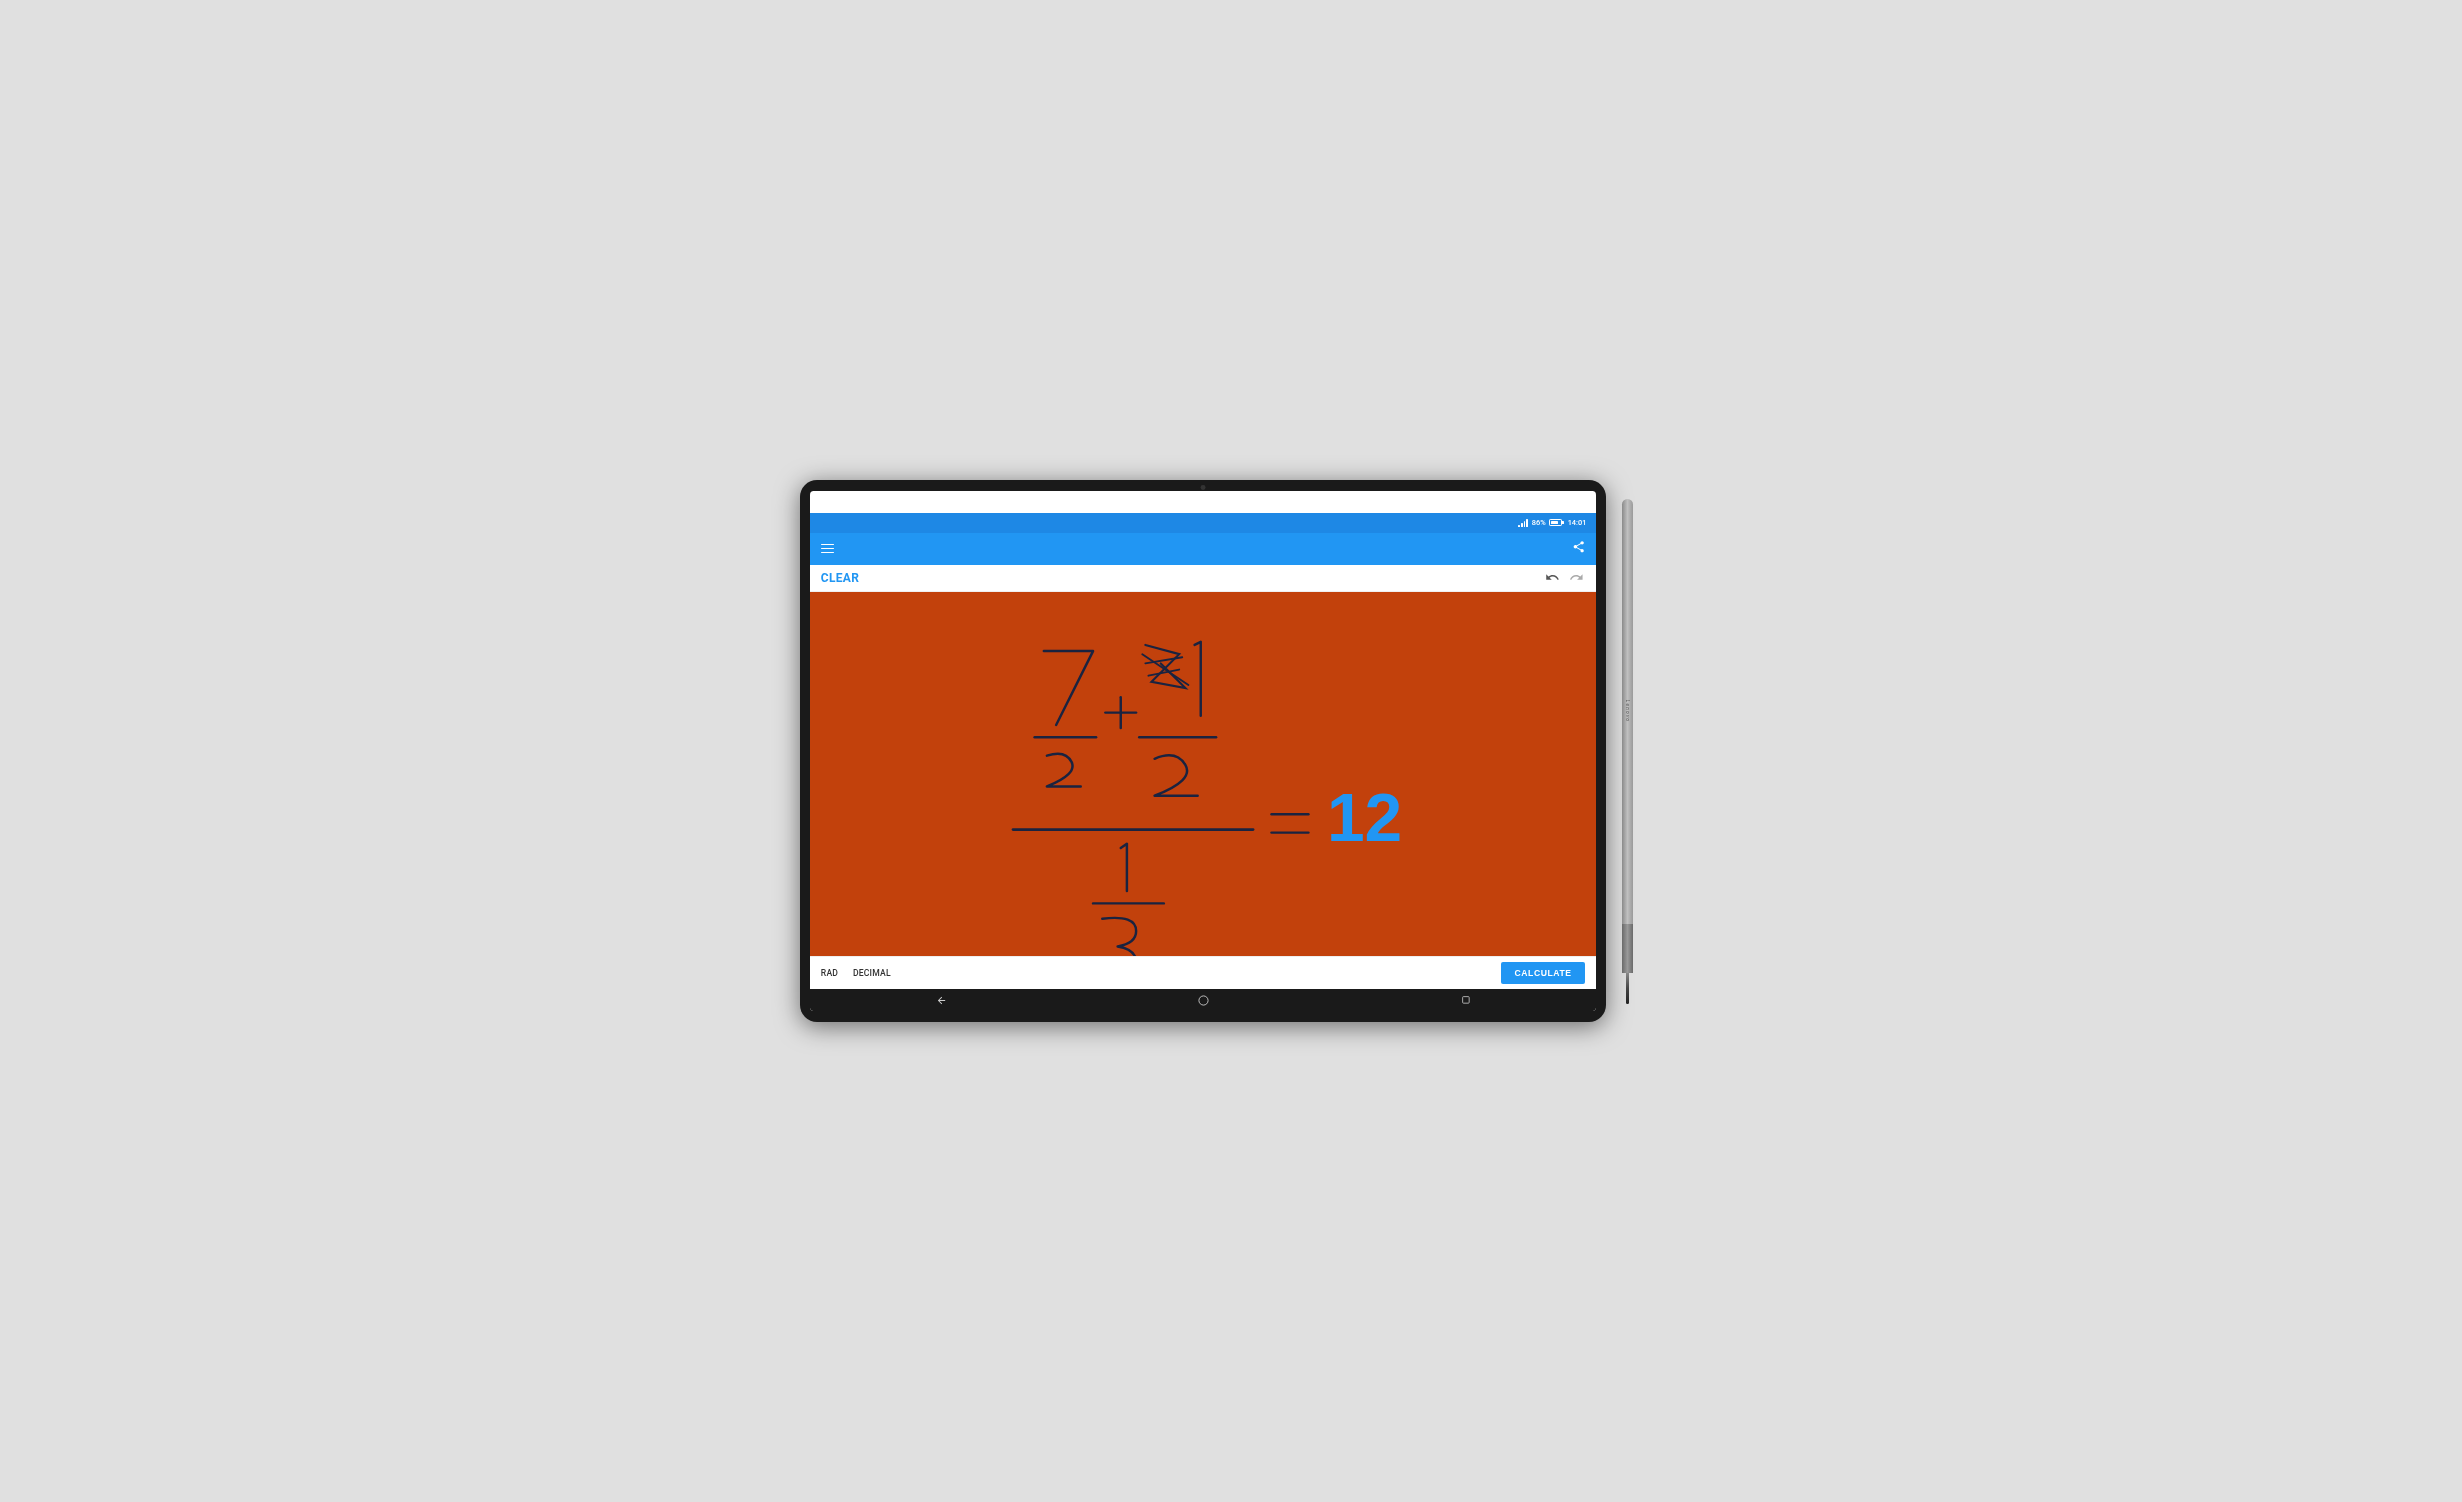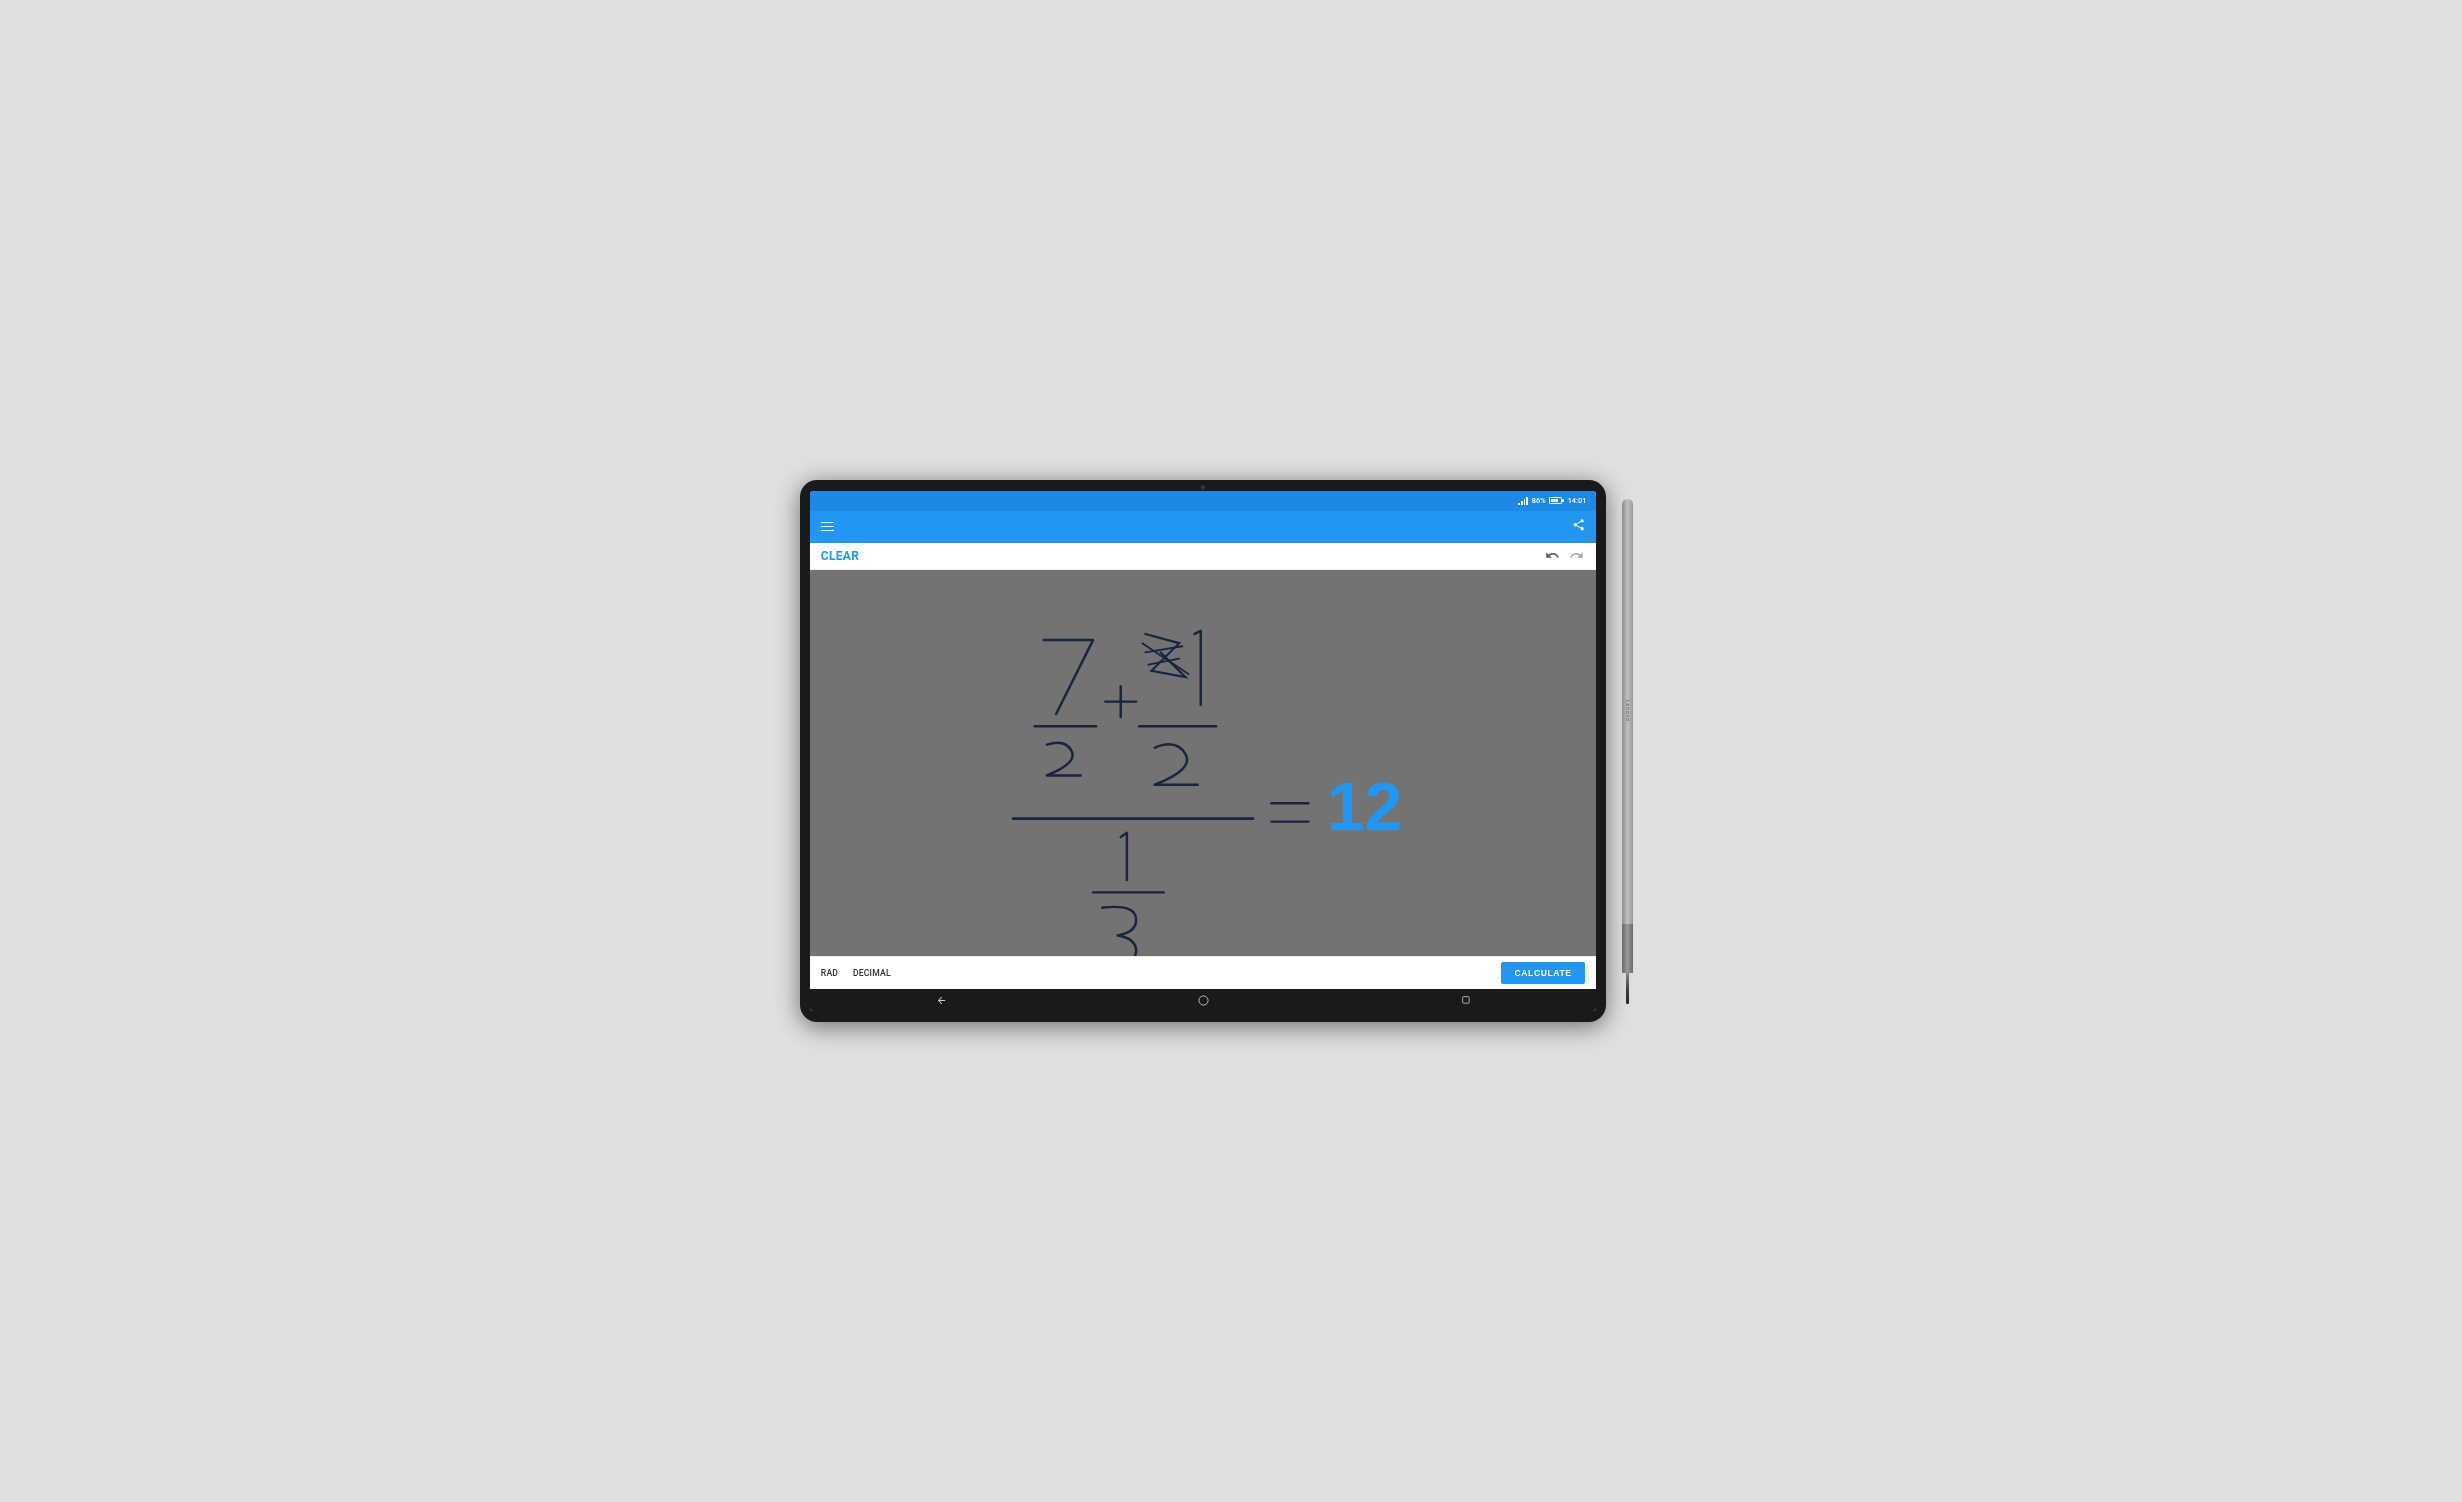--- a/index.html
+++ b/index.html
@@ -58,20 +58,21 @@
 
     
     .status-bar {
       background: #1e88e5;
       height: 19.7px;
       display: flex;
       align-items: center;
       justify-content: flex-end;
       padding: 0 9.8px;
       gap: 4.9px;
+      margin-top: 22px;
     }
 
     .status-icons {
       display: flex;
       align-items: center;
       gap: 3.7px;
       color: white;
       font-size: 7.4px;
       font-weight: 500;
     }
@@ -180,21 +181,21 @@
       display: flex;
       align-items: center;
       justify-content: center;
       cursor: pointer;
       color: #555;
     }
 
     
     .canvas-area {
       flex: 1;
-      background: #737373;
+      background: #c2410c;
       position: relative;
       overflow: hidden;
     }
 
     
     .math-svg {
       position: absolute;
       top: 0;
       left: 0;
       width: 100%;

